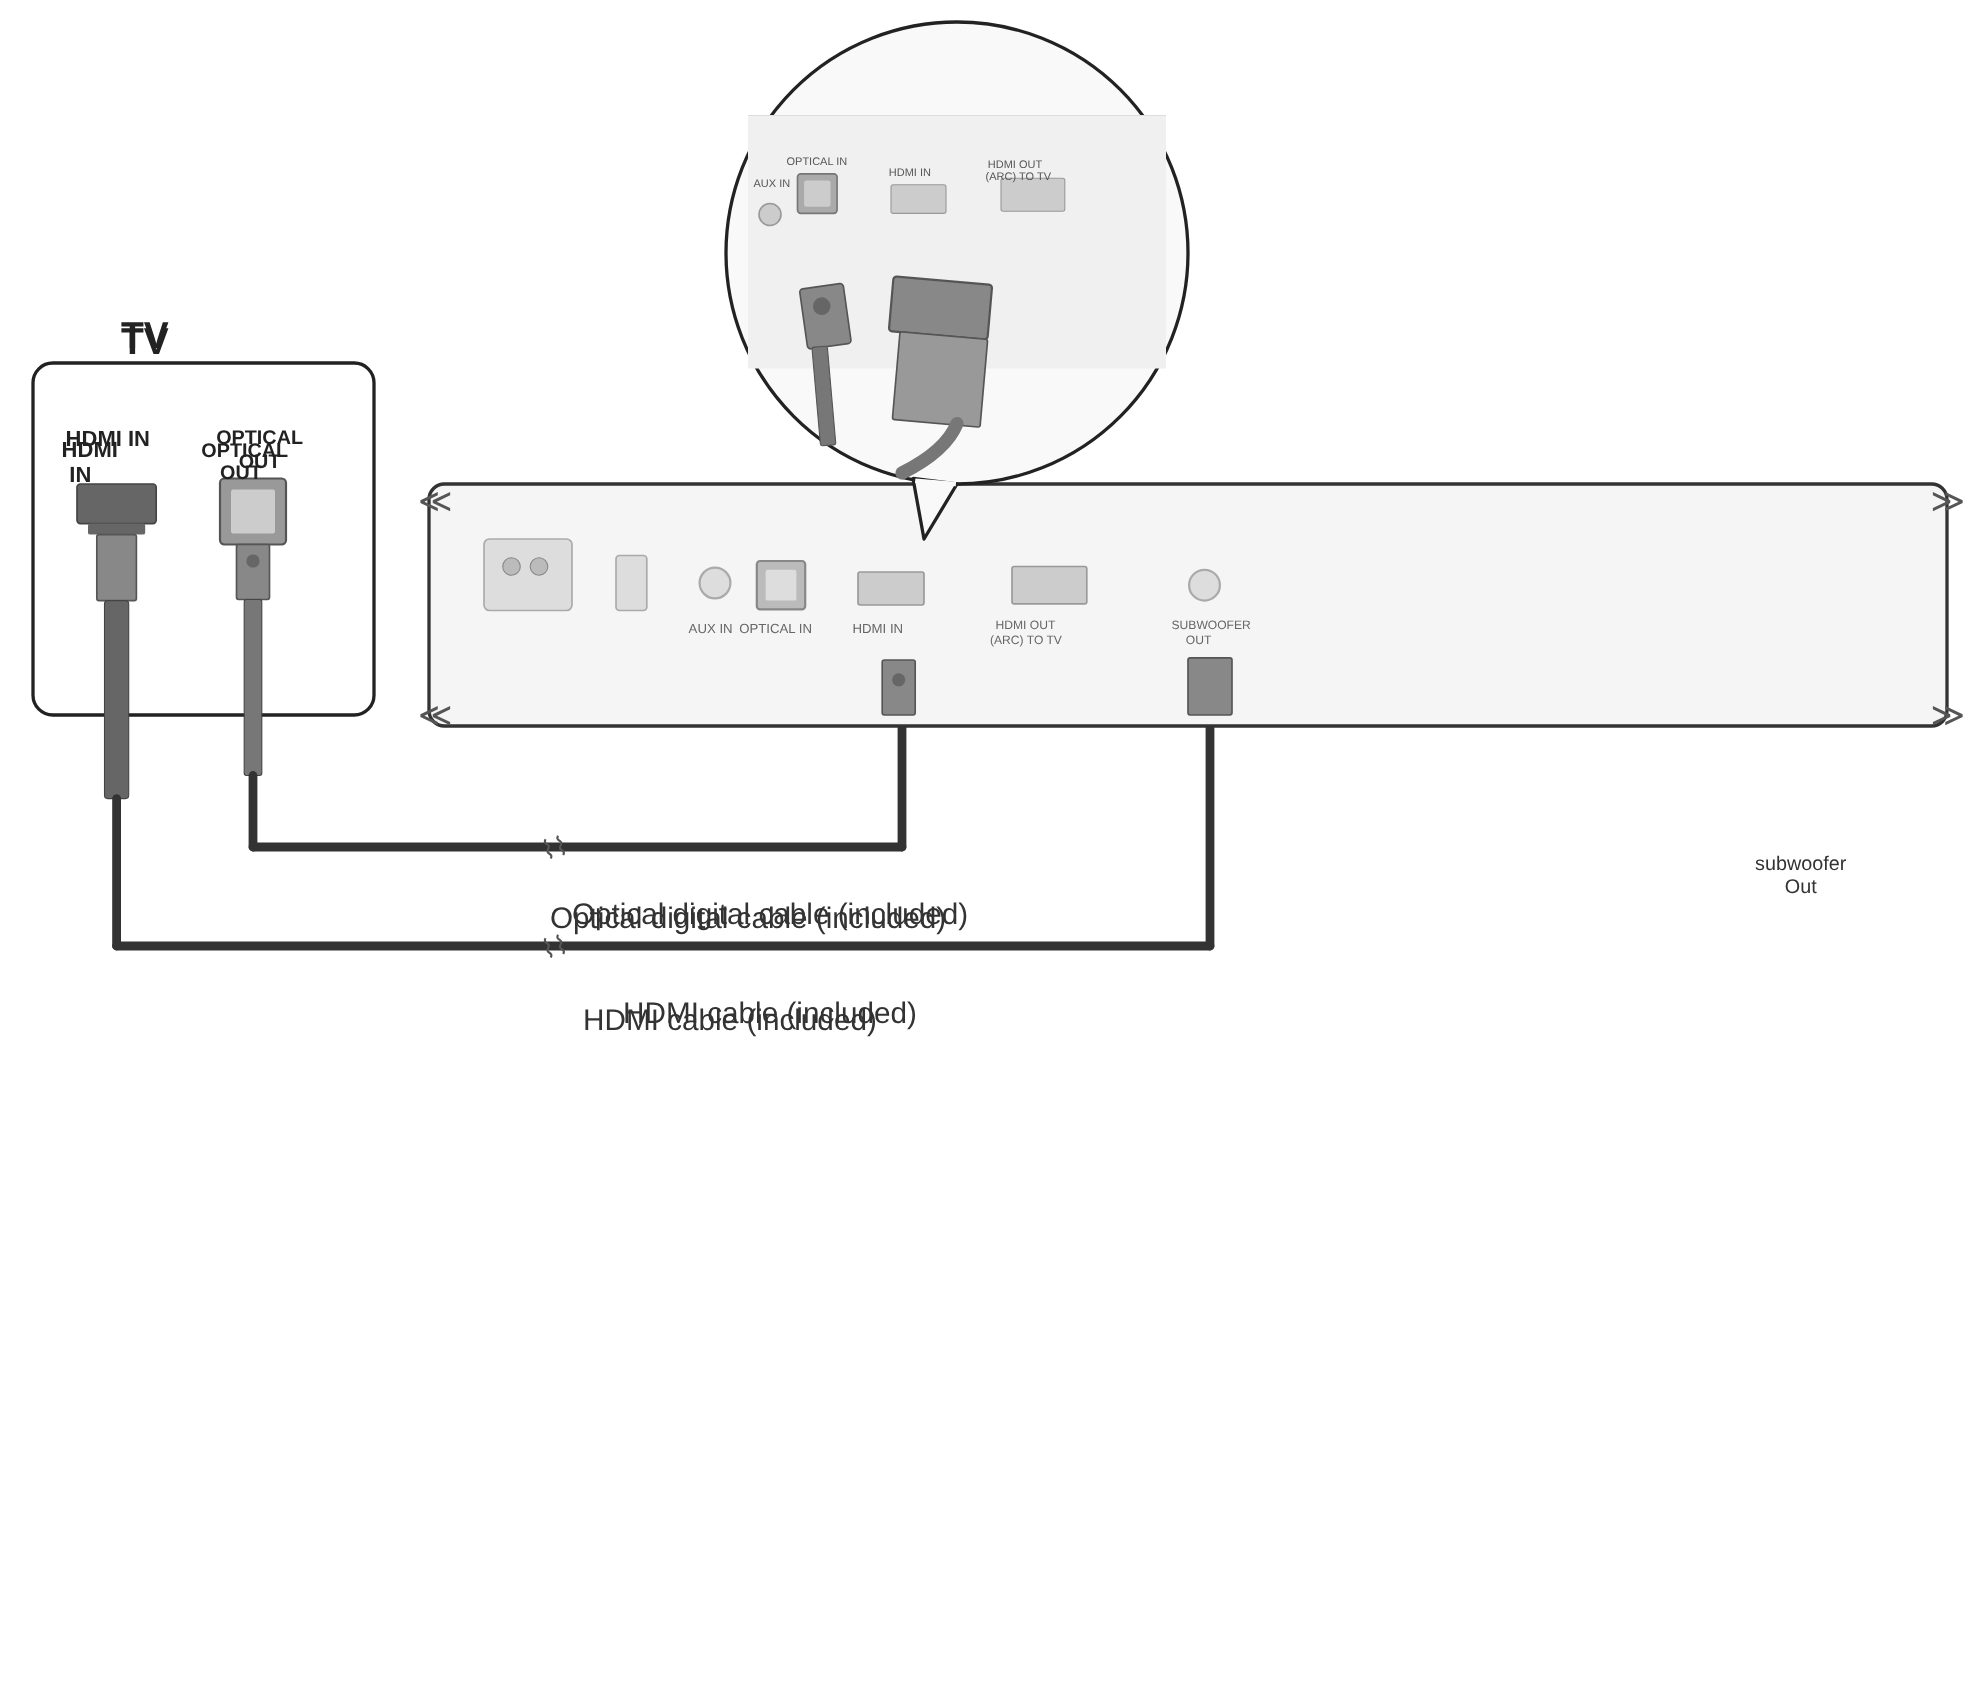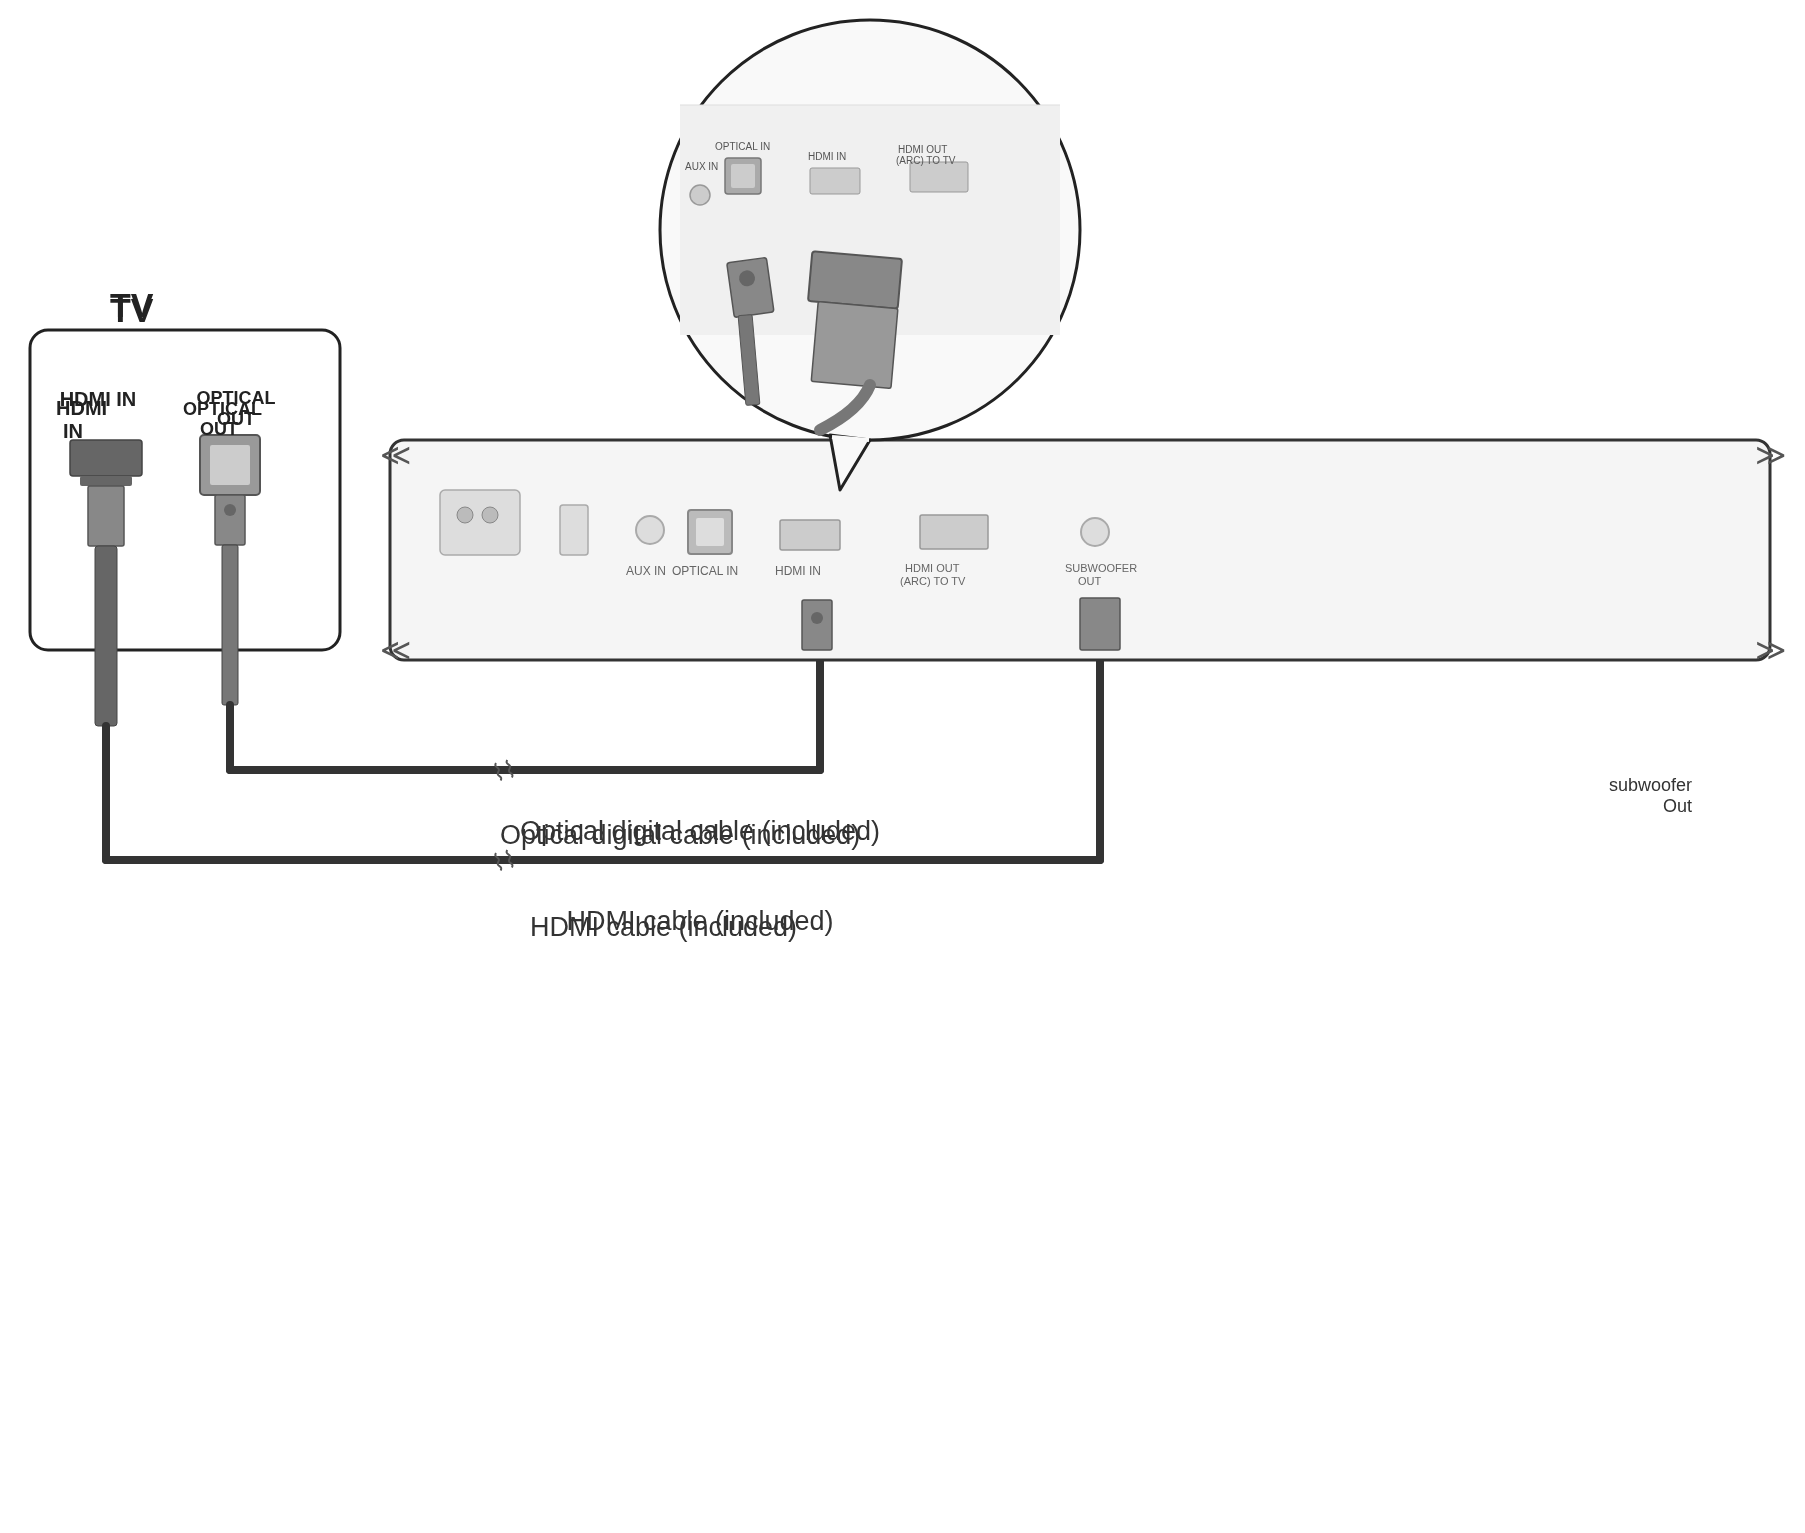--- a/index.html
+++ b/index.html
@@ -159,17 +159,17 @@
   </div>
 
   <div style="position:absolute;left:500px;top:820px;font-size:27px;color:#333;font-family:Arial;">
     <span>Optical digital cable (included)</span>
   </div>
 
   <div style="position:absolute;left:530px;top:912px;font-size:27px;color:#333;font-family:Arial;">
     <span>HDMI cable (included)</span>
   </div>
 
-  <div style="position:absolute;left:1582px;top:775px;font-size:18px;color:#333;font-family:Arial;text-align:right;width:110px;">
+  <div style="position:absolute;left:1582px;top:775px;font-size:18px;color:#333;font-family:Arial;text-align:center;width:110px;">
     subwoofer Out
   </div>
 
 </div>
 
 </body></html>

